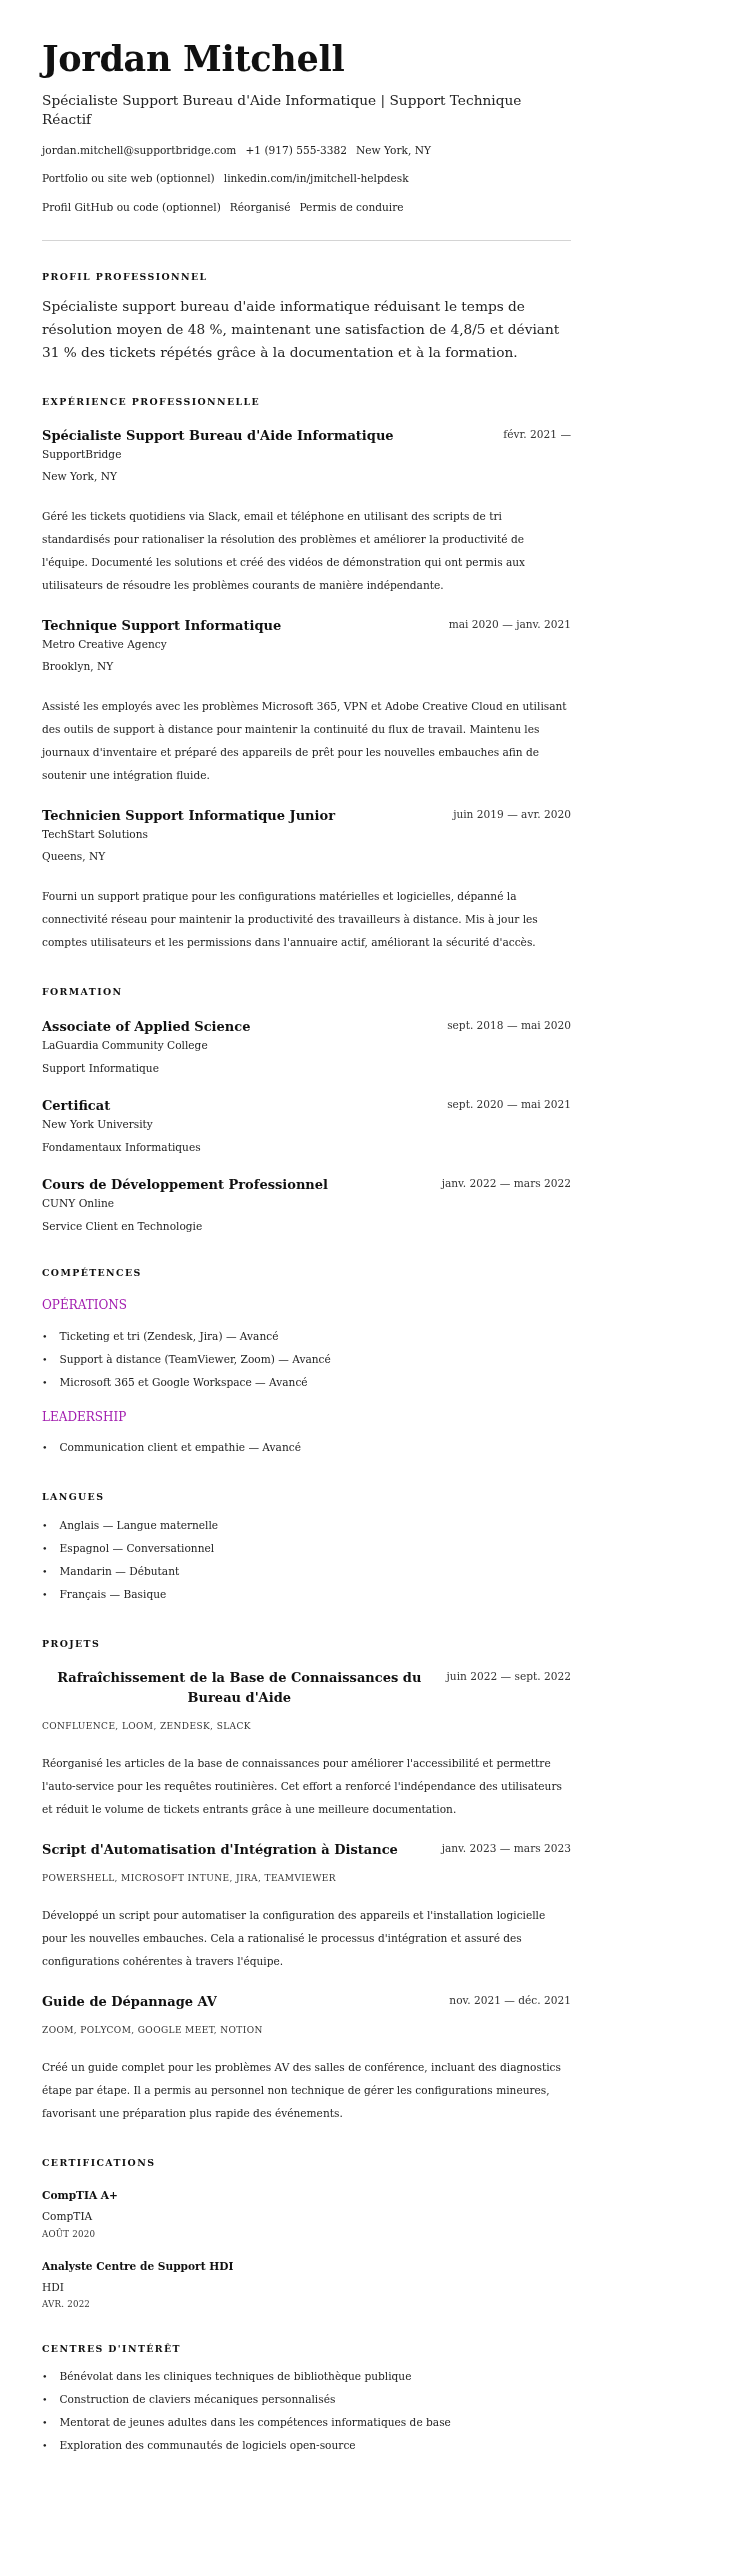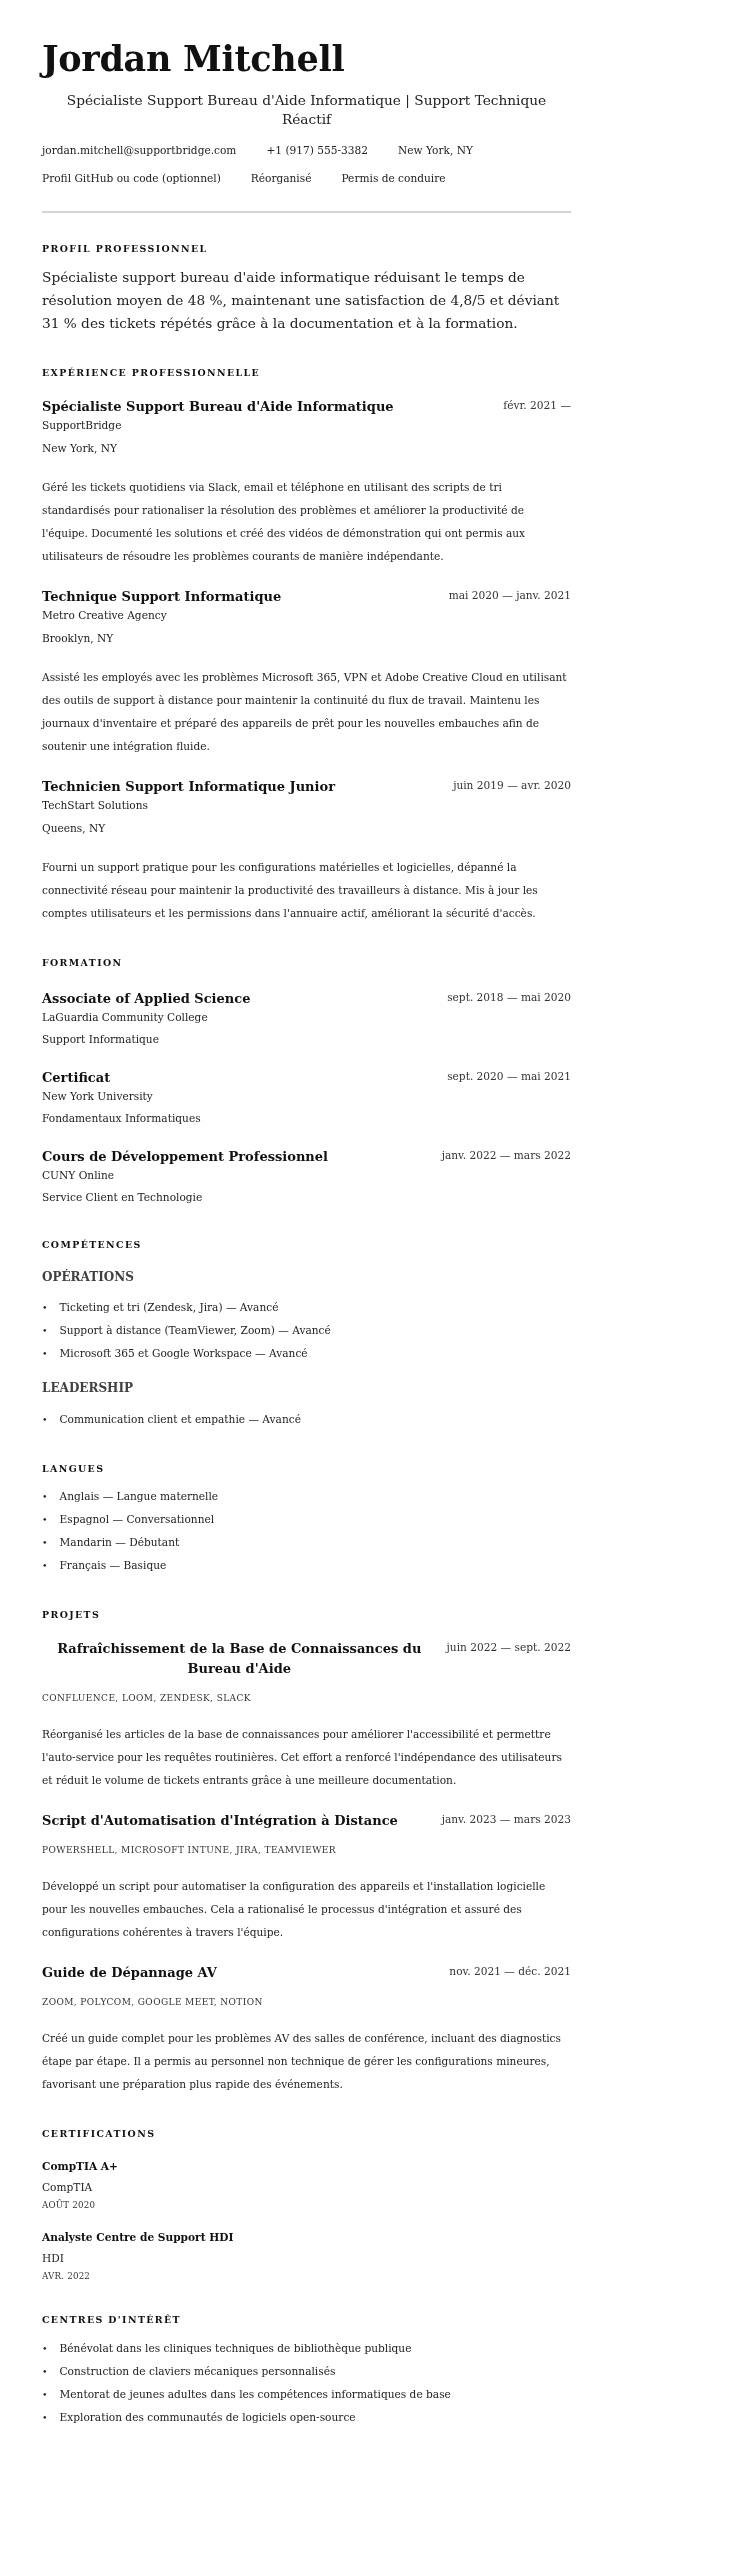--- a/index.html
+++ b/index.html
@@ -7,22 +7,22 @@
   body {
     width: 749px;
     min-height: 2576px;
     font-family: "DejaVu Serif", serif;
     color: #1a1a1a;
   }
   .page { padding: 36px 42px 37px 42px; width: 613px; }
 
   
   .name { font-size: 35px; font-weight: bold; color: #111; line-height: 45px; letter-spacing: -0.3px; }
-  .headline { font-size: 13.7px; color: #222; margin-top: 10px; line-height: 19px; text-align: center; }
-  .contact-row { font-size: 10.6px; color: #222; margin-top: 13.7px; line-height: 15px; display: flex; gap: 30px; }
+  .headline { font-size: 13.7px; color: #222; margin-top: 10px; line-height: 19px; }
+  .contact-row { font-size: 10.6px; color: #222; margin-top: 13.7px; line-height: 15px; display: flex; gap: 9px; }
   .contact-row + .contact-row { margin-top: 13.7px; }
   .divider { height: 1.2px; background: #d4d4d4; margin-top: 25px; }
 
   
   .section { margin-top: 32px; }
   .section:first-of-type { margin-top: 30px; }
   .section-title { font-size: 9.4px; font-weight: bold; letter-spacing: 1.4px; color: #111; text-transform: uppercase; line-height: 12.5px; }
   .summary { font-size: 13.7px; line-height: 23px; color: #222; margin-top: 11.2px; }
 
   
@@ -32,21 +32,21 @@
   .entry-title { font-size: 13px; font-weight: bold; color: #111; line-height: 20px; max-width: 493px; text-align: center; }
   .entry-date { font-size: 10.6px; color: #333; line-height: 16px; white-space: nowrap; padding-left: 10px; }
   .entry-sub { font-size: 10.6px; color: #222; line-height: 17.5px; }
   .entry-loc { font-size: 10.6px; color: #222; line-height: 17.5px; margin-top: 5px; }
   .entry-desc { font-size: 10.6px; color: #222; line-height: 23px; margin-top: 19px; }
 
   .edu .entry { margin-top: 19px; }
   .edu .entry-sub + .entry-sub { margin-top: 5px; }
 
   
-  .skill-group-title { font-size: 12px; font-weight: bold; color: #404040; text-transform: uppercase; margin-top: 15px; line-height: 17.5px; }
+  .skill-group-title { font-size: 12px; font-weight: normal; color: #a21caf; text-transform: uppercase; margin-top: 15px; line-height: 17.5px; }
   .section-title + .skill-group-title { margin-top: 17.5px; }
   ul.bullets { list-style: none; margin-top: 10px; }
   ul.bullets li { font-size: 10.6px; color: #222; line-height: 23px; position: relative; padding-left: 17.5px; }
   ul.bullets li::before { content: "•"; position: absolute; left: 0; top: 0; color: #222; font-size: 9.4px; }
 
   
   .tech { font-size: 9px; color: #333; text-transform: uppercase; letter-spacing: 0.4px; margin-top: 12.5px; line-height: 12.5px; }
 
   
   .cert { margin-top: 17.5px; }
@@ -63,20 +63,24 @@
   <header>
     <h1 class="name">Jordan Mitchell</h1>
     <div class="headline">Spécialiste Support Bureau d'Aide Informatique | Support Technique Réactif</div>
 
     <div class="contact-row">
       <span>jordan.mitchell@supportbridge.com</span>
       <span>+1 (917) 555-3382</span>
       <span>New York, NY</span>
     </div>
     <div class="contact-row">
+      <span>Portfolio ou site web (optionnel)</span>
+      <span>linkedin.com/in/jmitchell-helpdesk</span>
+    </div>
+    <div class="contact-row">
       <span>Profil GitHub ou code (optionnel)</span>
       <span>Réorganisé</span>
       <span>Permis de conduire</span>
     </div>
     <div class="divider"></div>
   </header>
 
   <section class="section">
     <h2 class="section-title">PROFIL PROFESSIONNEL</h2>
     <p class="summary">Spécialiste support bureau d'aide informatique réduisant le temps de résolution moyen de 48 %, maintenant une satisfaction de 4,8/5 et déviant 31 % des tickets répétés grâce à la documentation et à la formation.</p>

